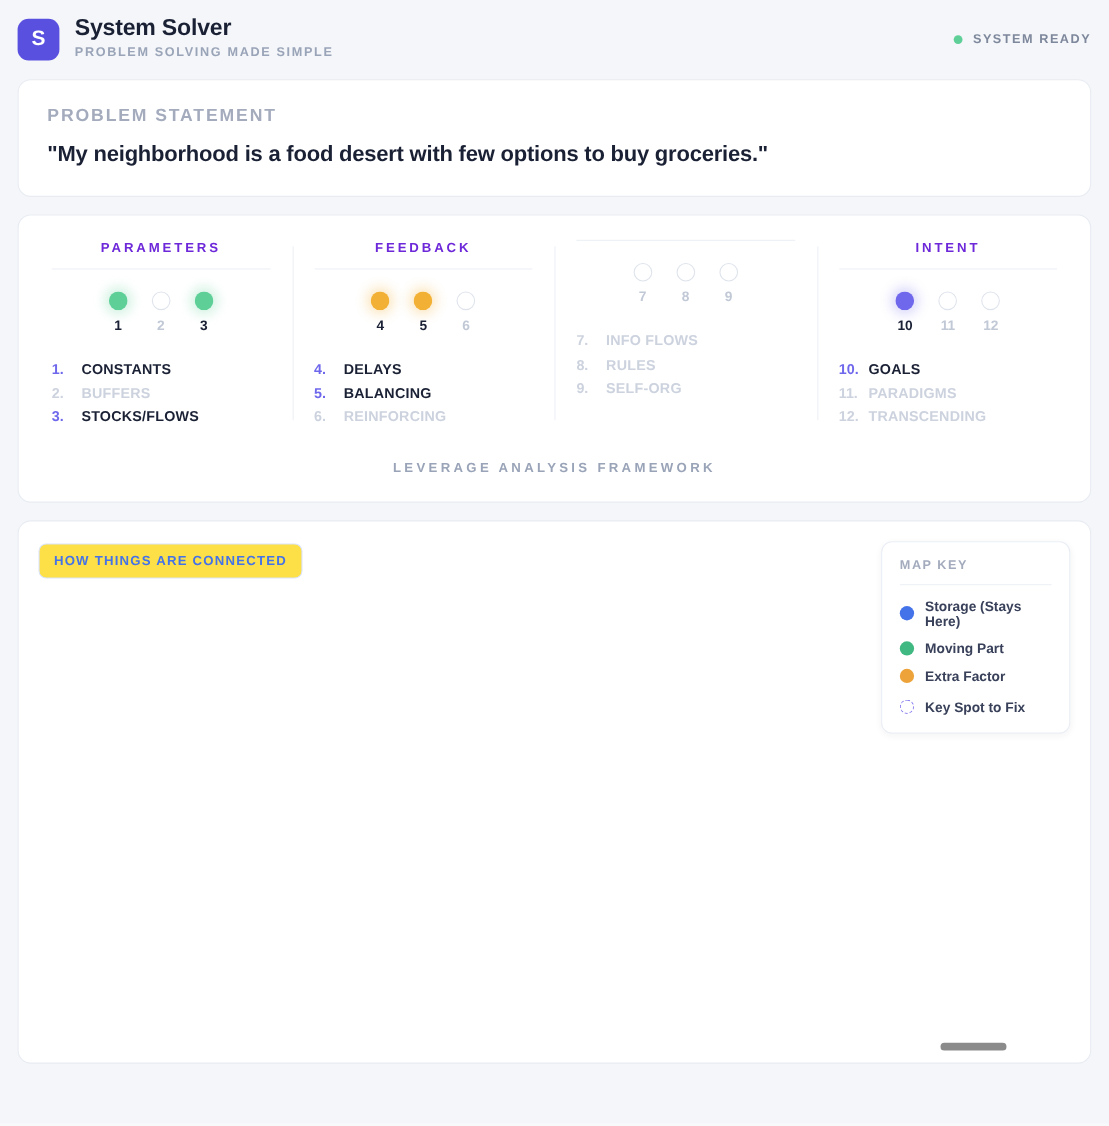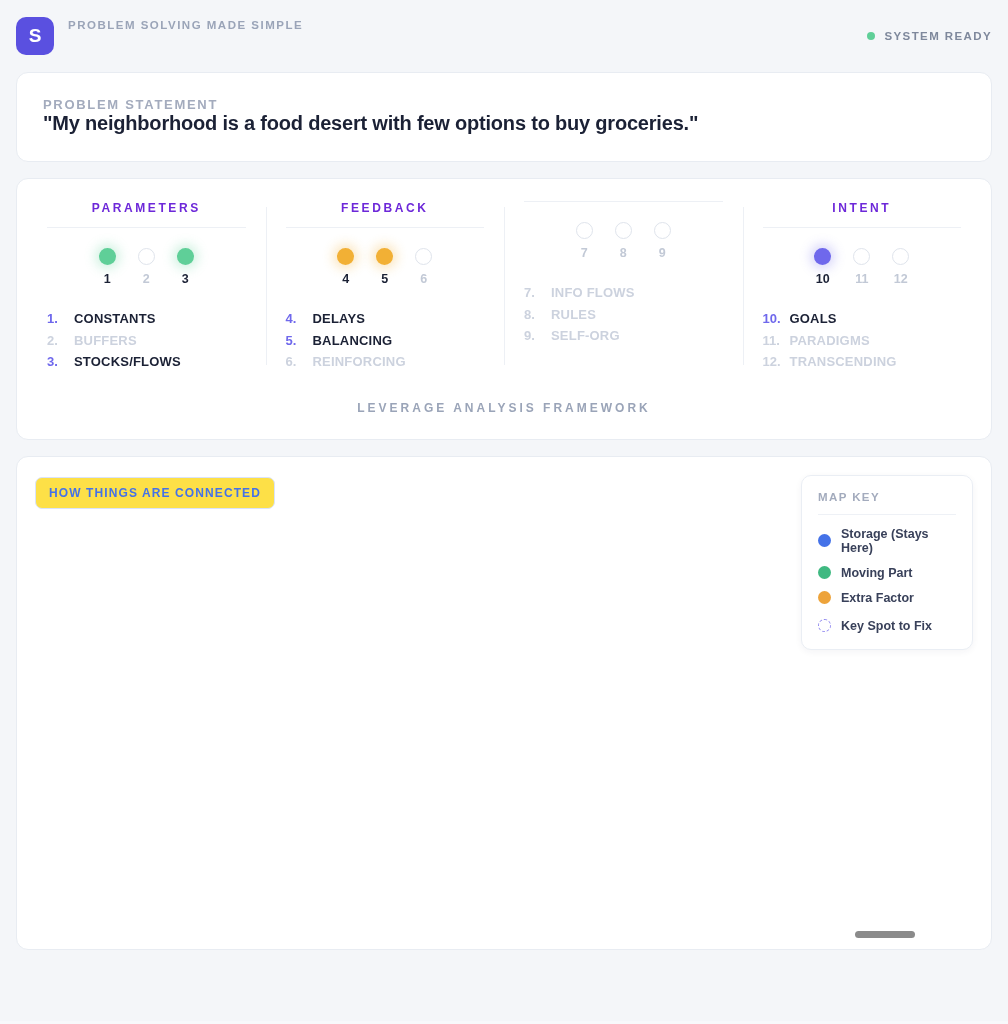--- a/index.html
+++ b/index.html
@@ -35,22 +35,22 @@
 
   
   .panel {
     background: #ffffff; border: 1px solid #e8ecf2; border-radius: 12px;
     margin: 0 16px 16px 16px;
   }
 
   
   .problem { padding: 24px 26px 26px 26px; }
   .problem-label {
-    font-size: 13px; font-weight: bold; color: #a3abbd;
-    letter-spacing: 1.7px; 
+    font-size: 16px; font-weight: bold; color: #a3abbd;
+    letter-spacing: 1.7px; margin-bottom: 14px;
   }
   .problem-text { font-size: 20px; font-weight: bold; color: #1b2135; letter-spacing: -0.2px; }
 
   
   .framework { padding: 22px 10px 18px 10px; }
   .columns { display: flex; }
   .col { flex: 1; padding: 0 18px; position: relative; }
   .col + .col::before {
     content: ""; position: absolute; left: 0; top: 6px; bottom: 8px;
     width: 1px; background: #edf0f5;
@@ -113,20 +113,21 @@
 </style>
 </head>
 <body>
 
 <div class="page">
 
   <div class="header">
     <div class="brand">
       <div class="logo">S</div>
       <div>
+        <div class="brand-title">System Solver</div>
         <div class="brand-sub">PROBLEM SOLVING MADE SIMPLE</div>
       </div>
     </div>
     <div class="status">
       <span class="status-dot"></span>
       <span class="status-text">SYSTEM READY</span>
     </div>
   </div>
 
   <div class="panel problem">

